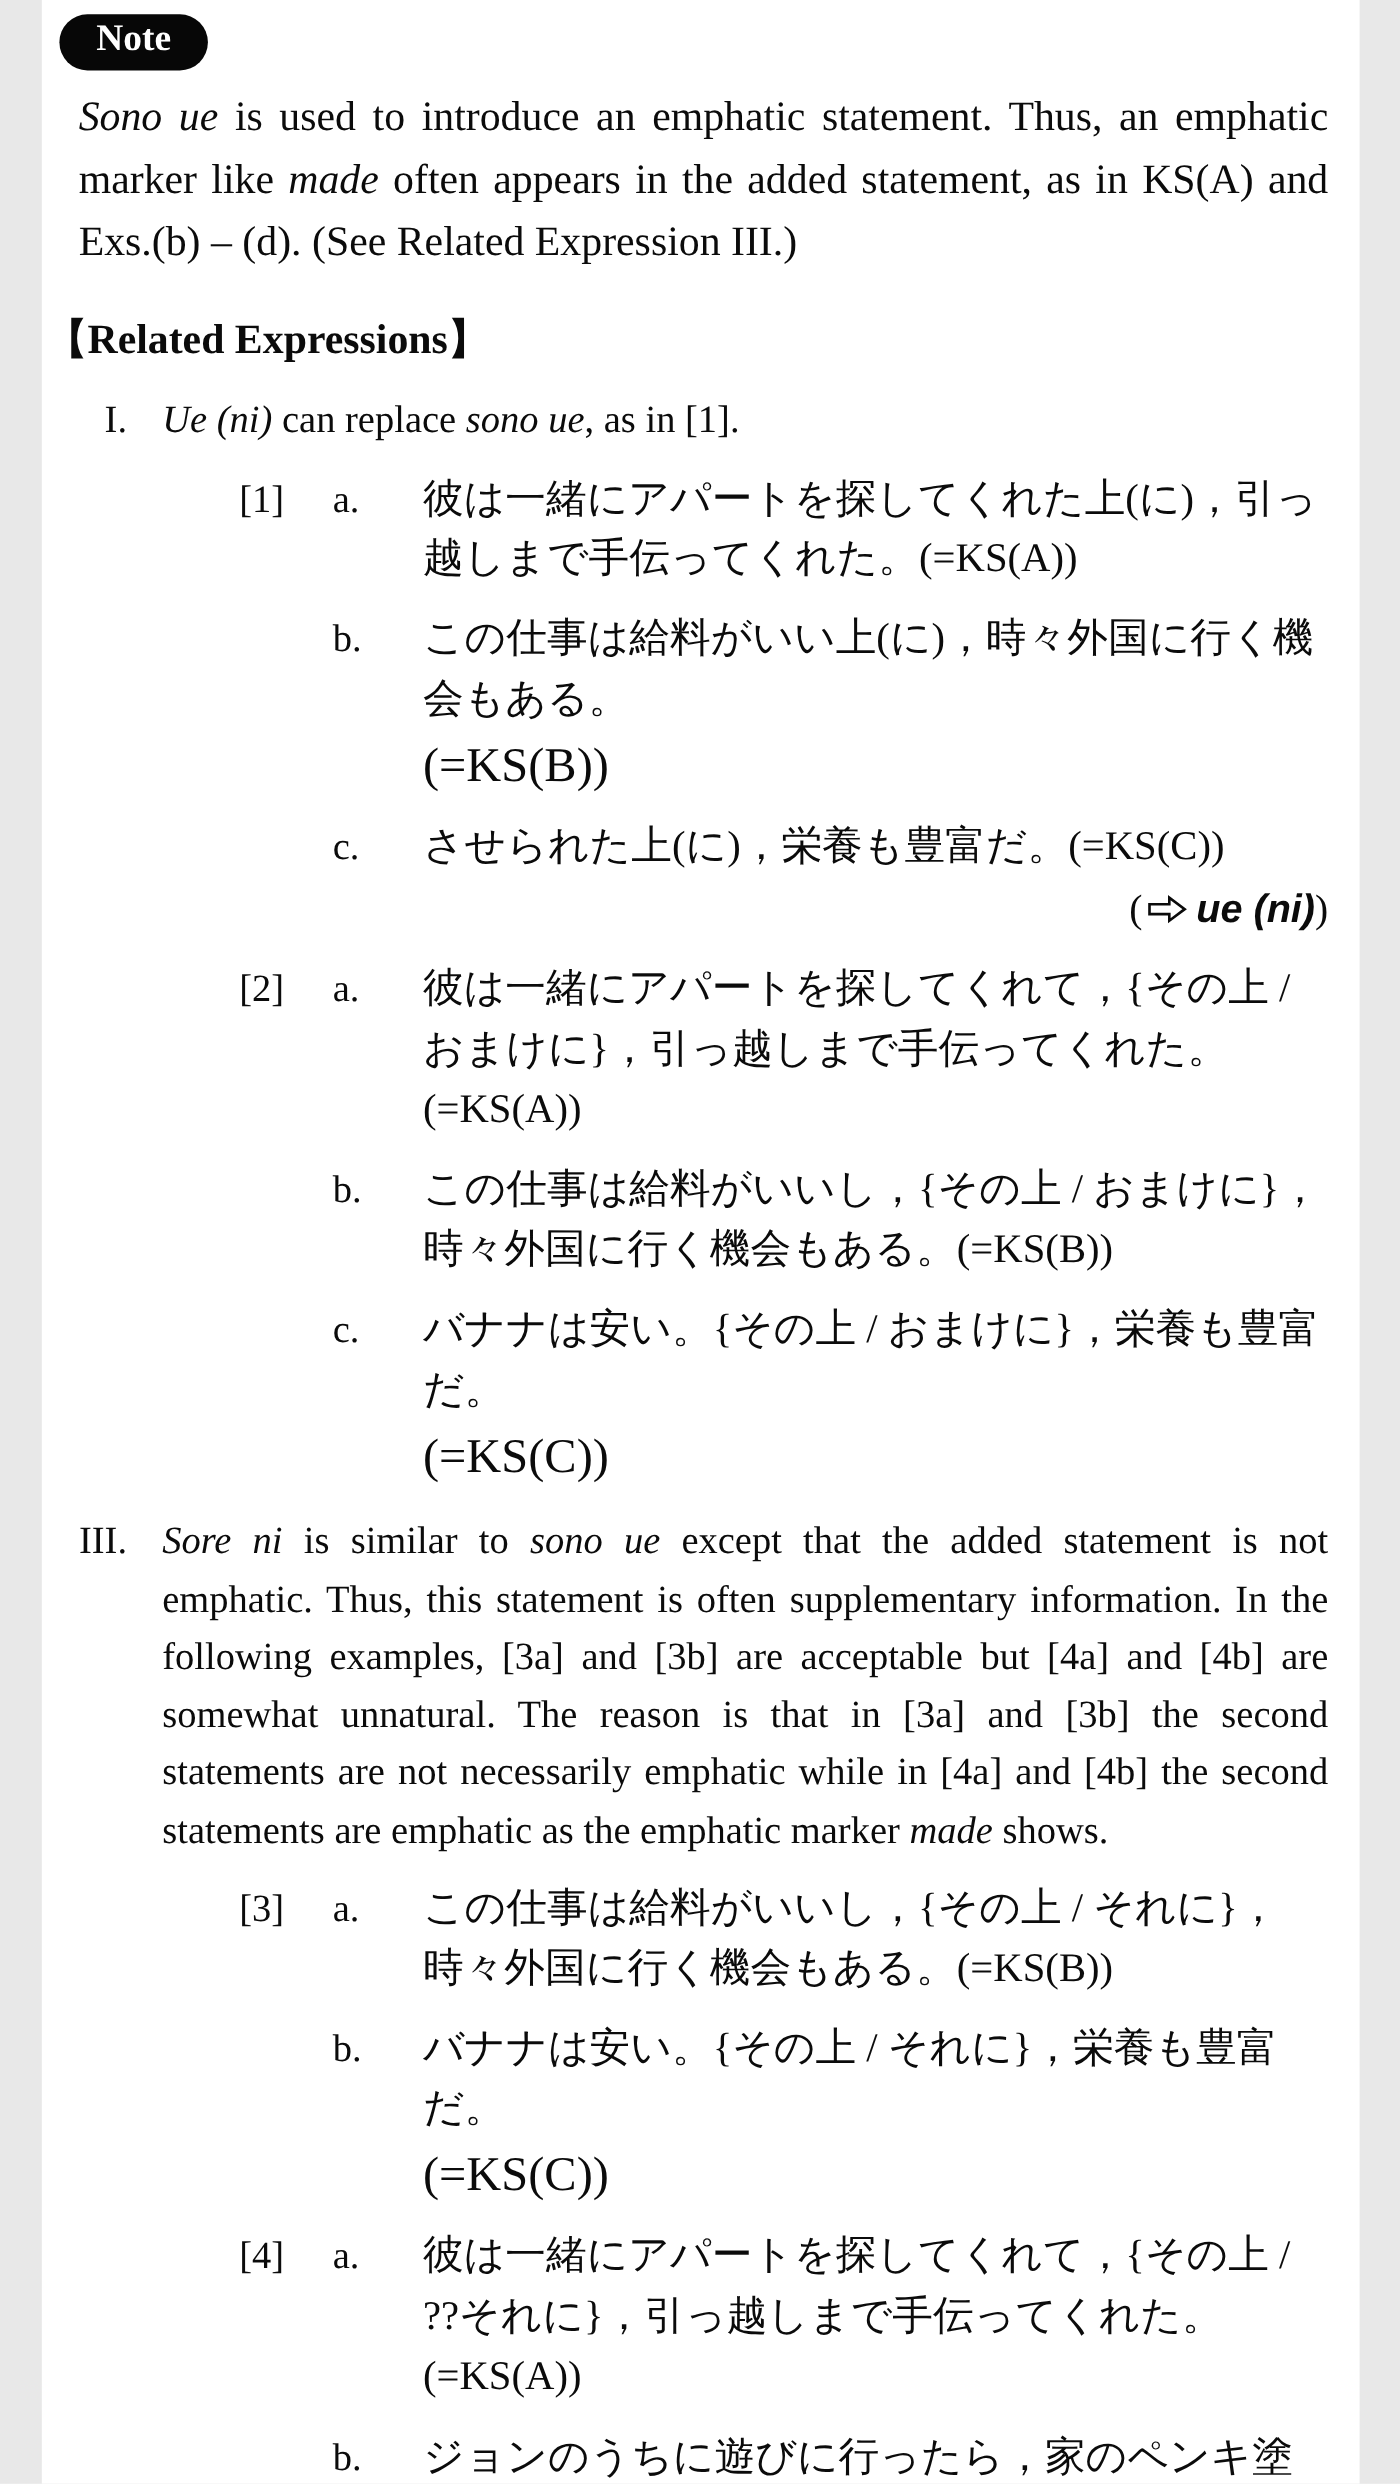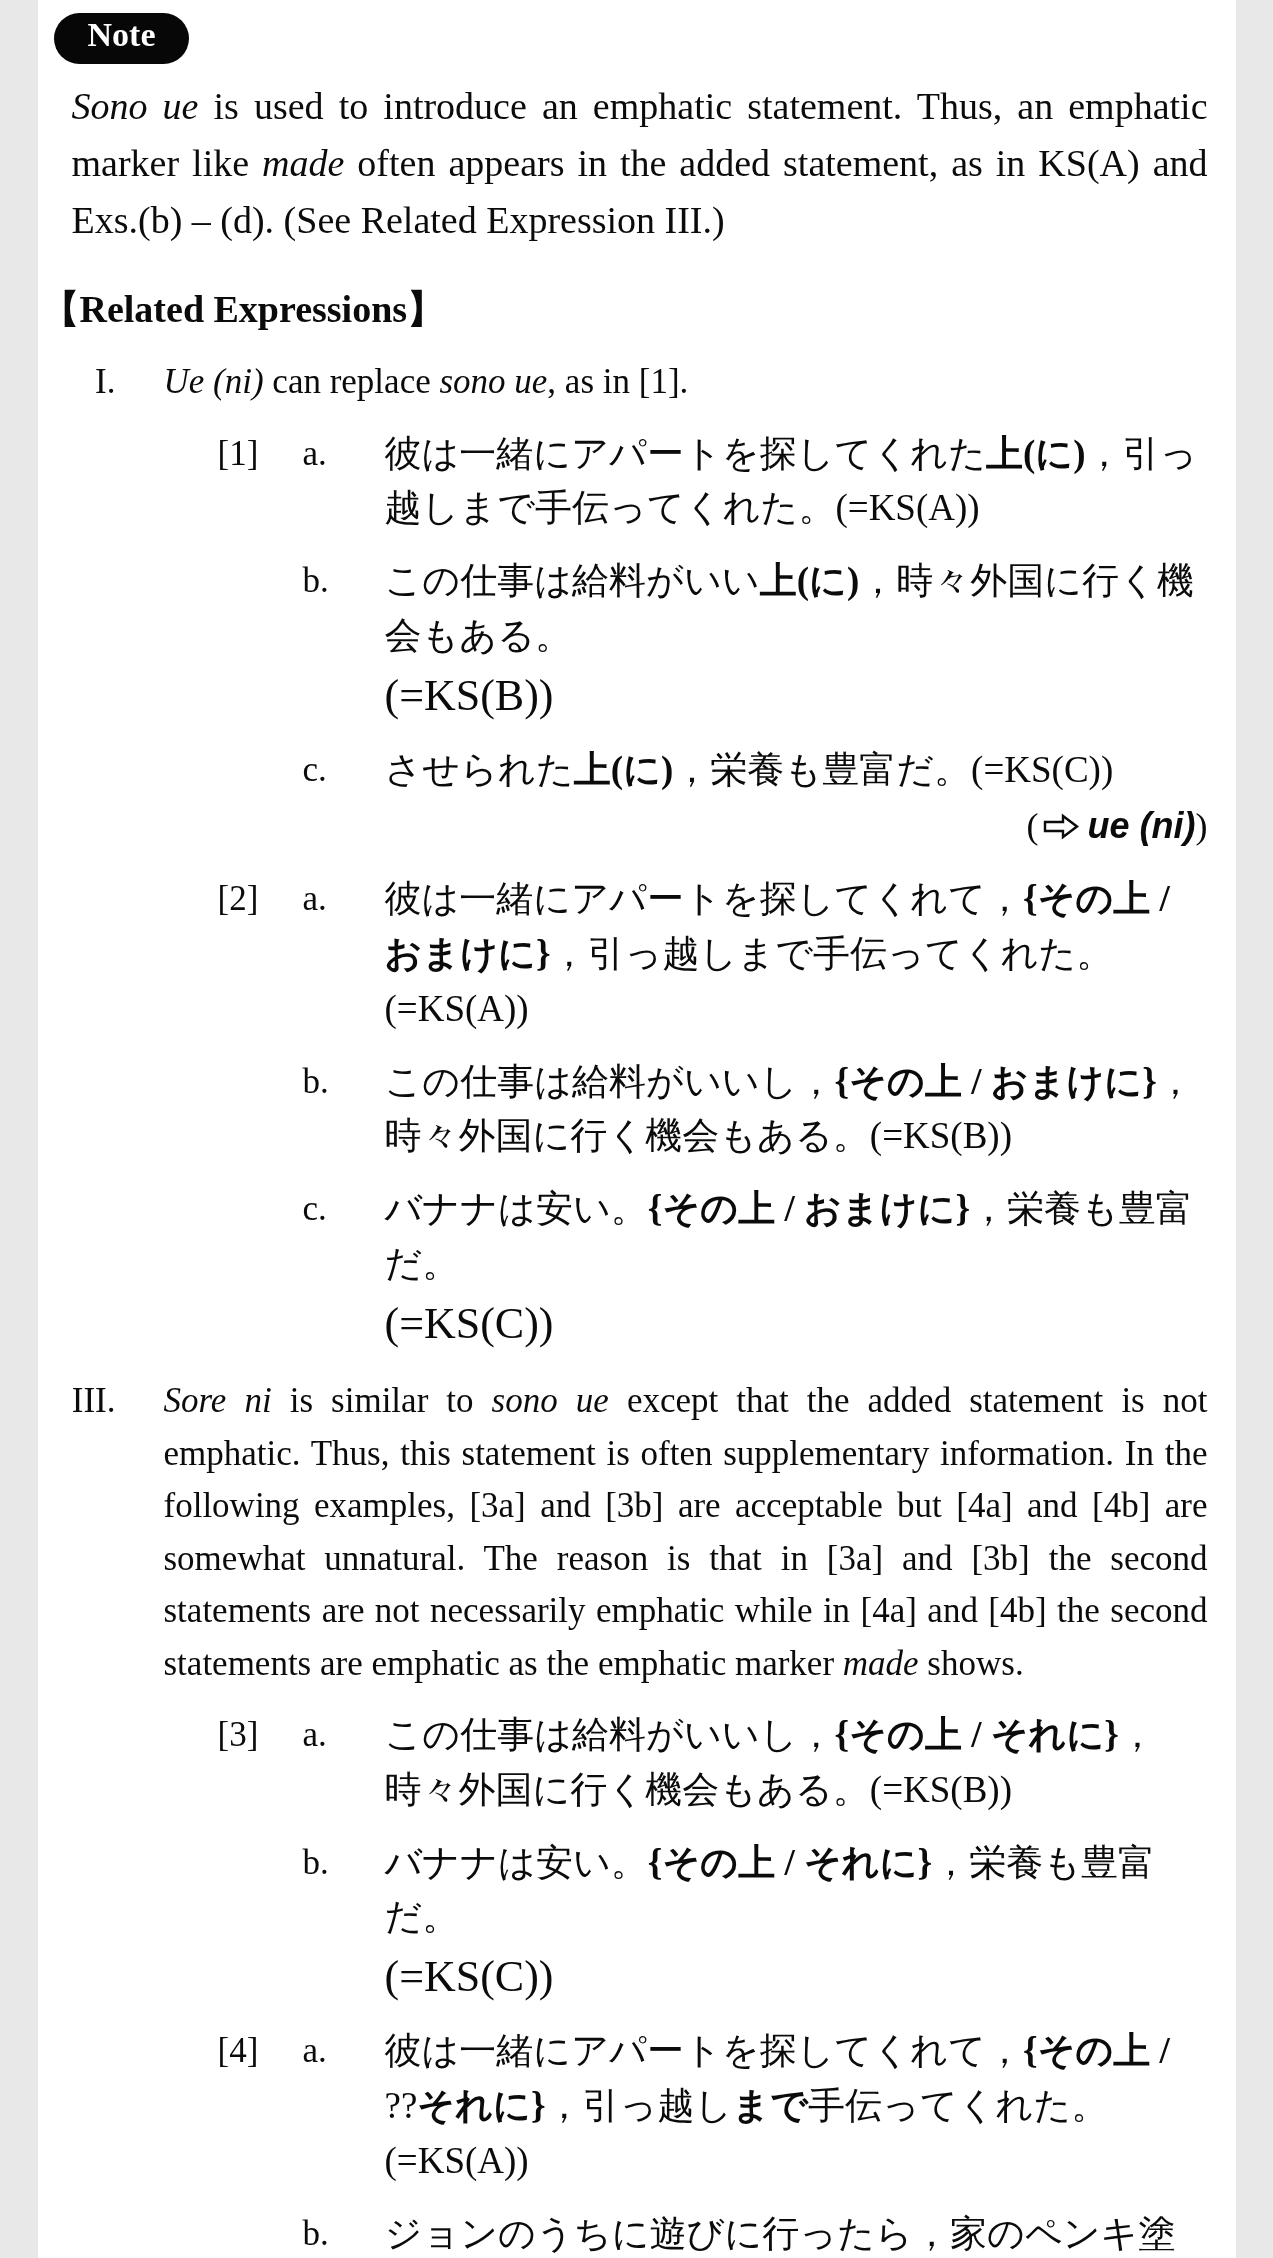--- a/index.html
+++ b/index.html
@@ -7,21 +7,21 @@
   .page{
     position:relative;
     width:1198px;
     height:2258px;
     margin:0 auto;
     background:#ffffff;
     color:#0b0b0b;
     font-family:"Liberation Serif", serif;
     overflow:hidden;
   }
-  .bd{font-weight:bold;}
+  .bd{font-weight:normal;}
   .it{font-style:italic;}
 
   .note-badge{
     display:inline-block;
     margin:13px 0 0 16px;
     background:#070707;
     color:#ffffff;
     border-radius:26px;
     padding:2px 34px 8px 34px;
     font-size:34px;
@@ -44,21 +44,21 @@
   .sec-row{display:flex;}
   .numeral{
     flex:none;
     width:78px;
     text-align:right;
     font-size:35px;
     line-height:1.5;
   }
   .sec-intro{
     flex:1;
-    margin-left:48px;
+    margin-left:32px;
     margin-right:28px;
     font-size:35px;
     line-height:1.5;
     text-align:justify;
   }
   .ex-row{
     display:flex;
     margin:18px 28px 0 180px;
   }
   .ex-num{

